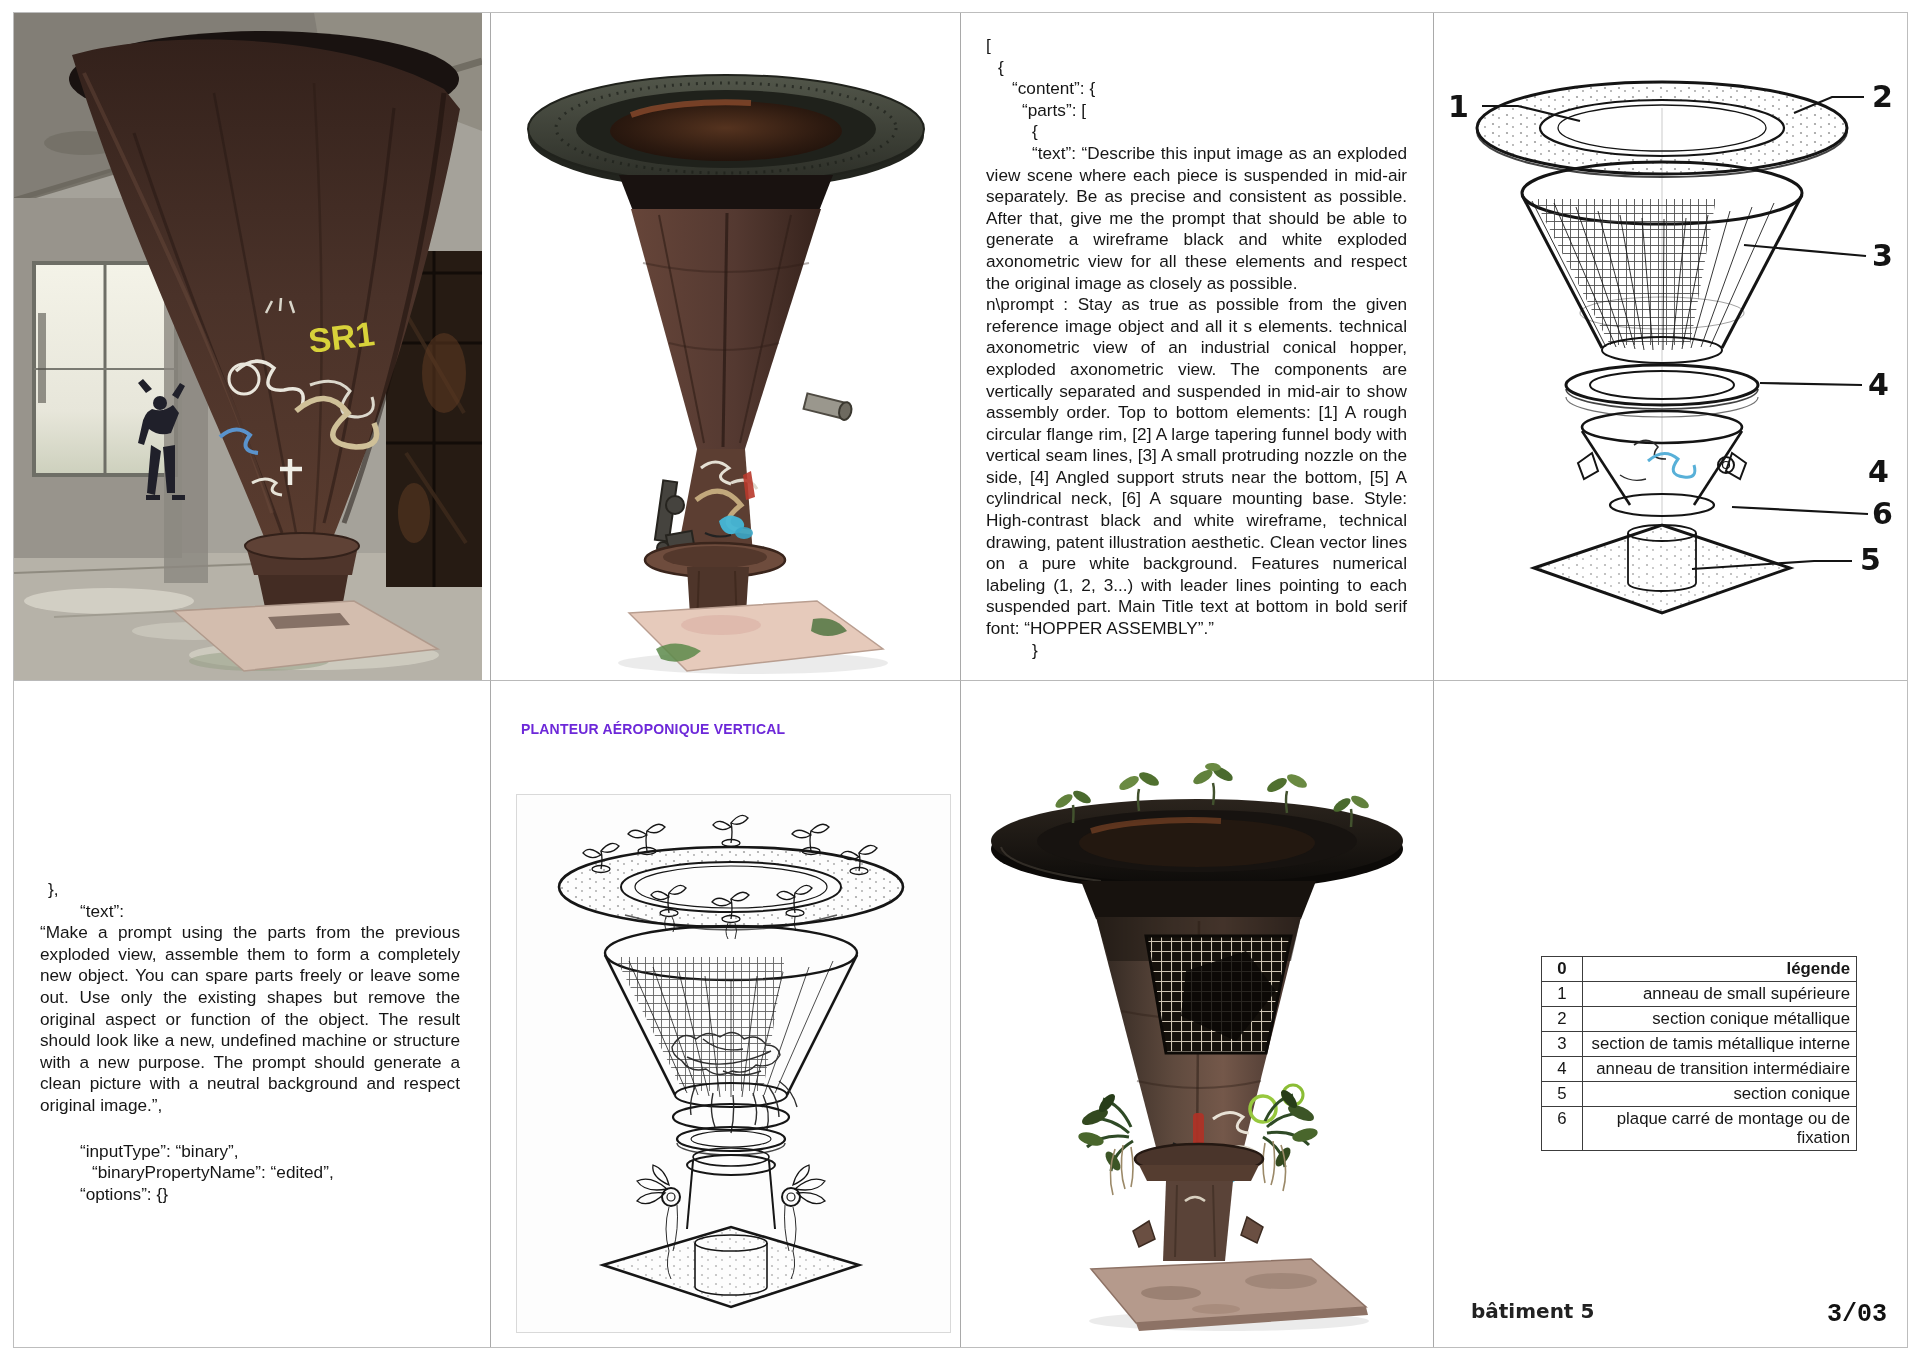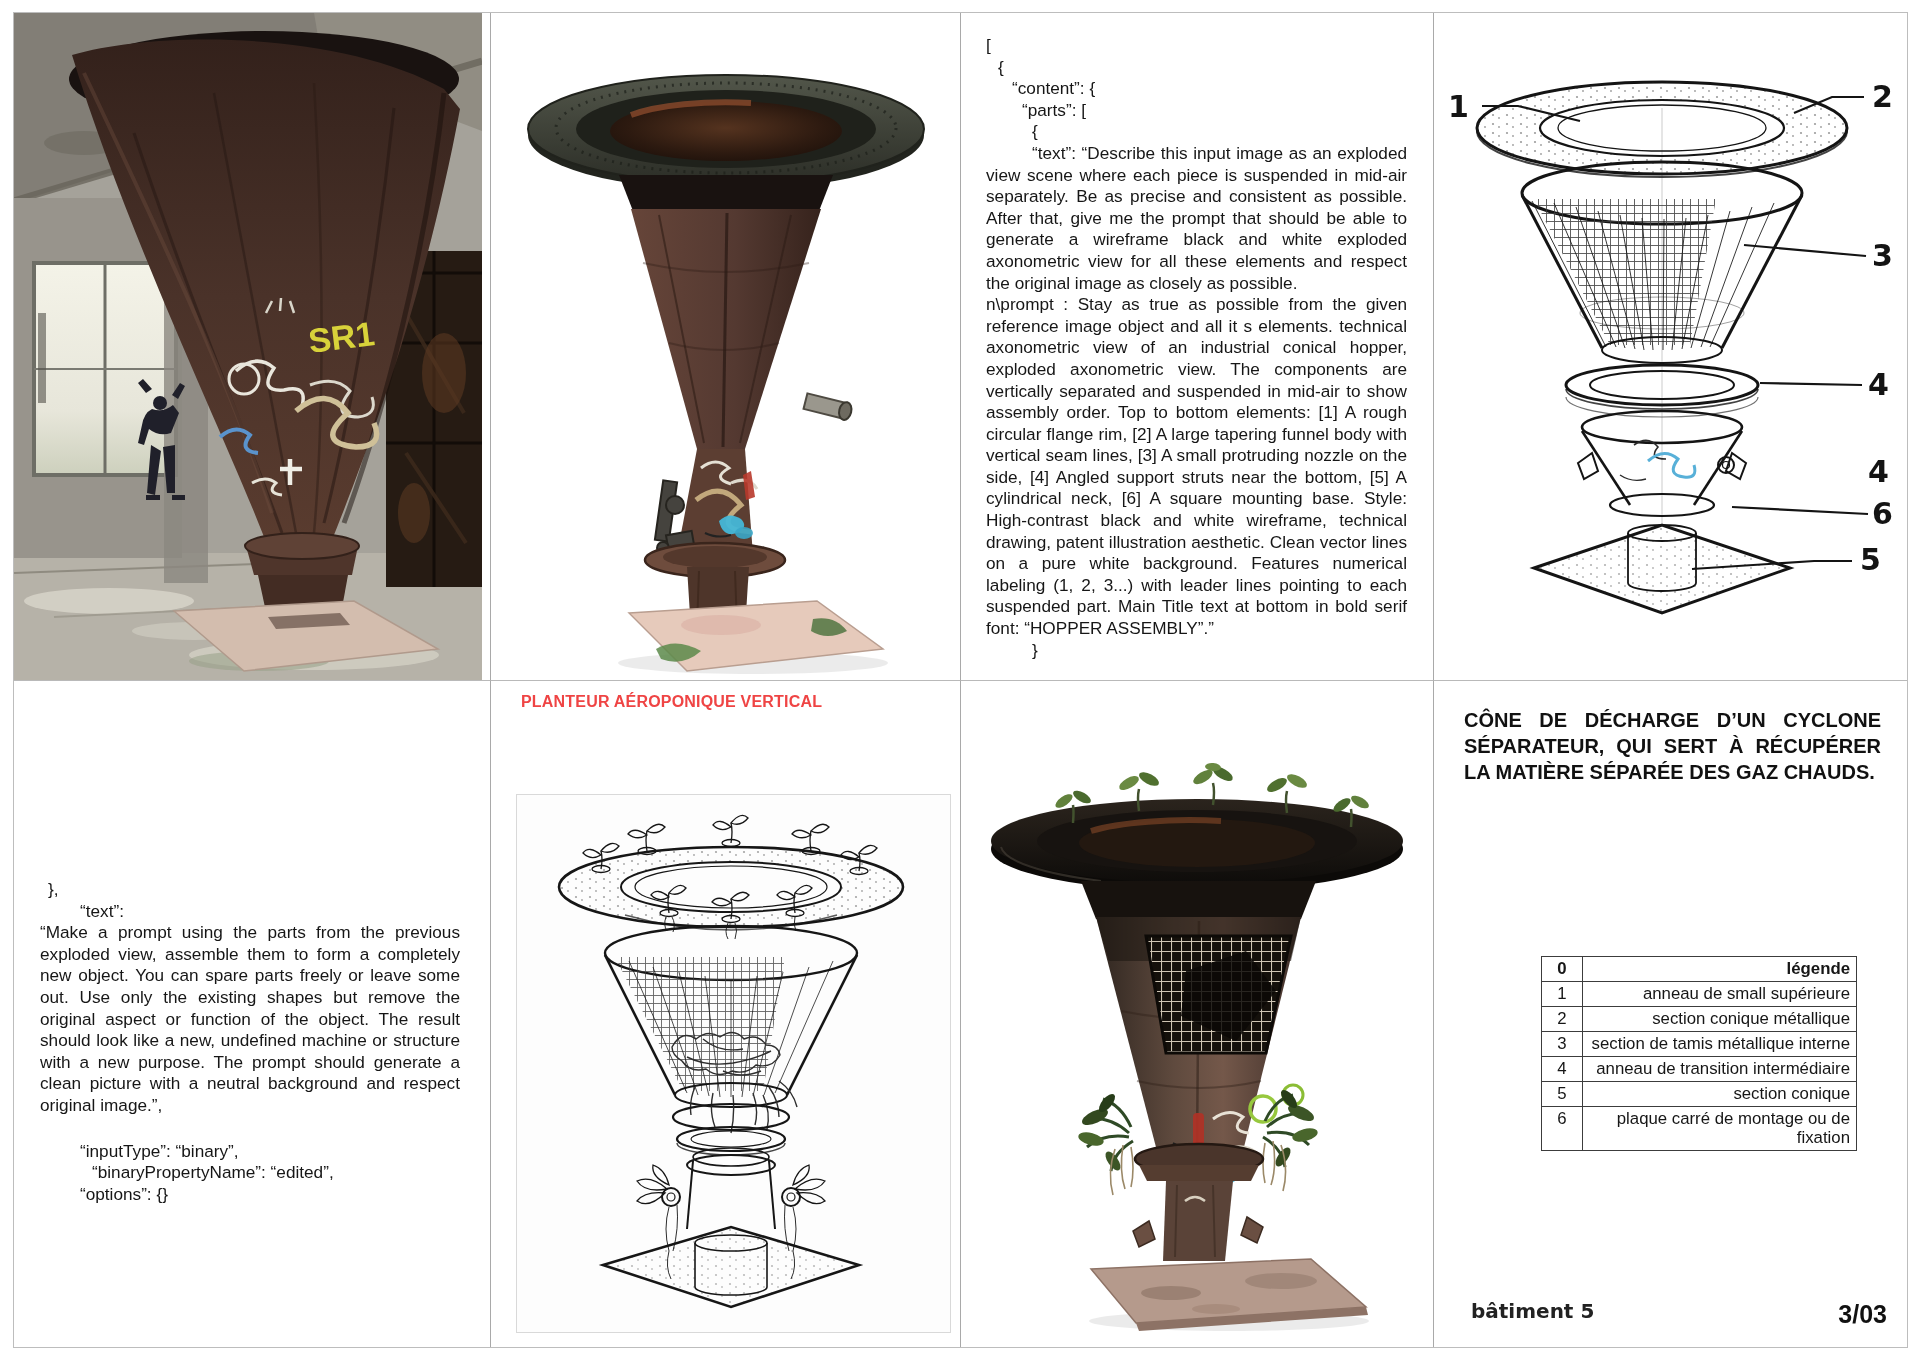--- a/index.html
+++ b/index.html
@@ -15,32 +15,32 @@
   .code-col{padding:22px 26px 0 25px;font-size:17.2px;line-height:21.6px;color:#161616;}
   .ln{white-space:pre;}
   .ind1{margin-left:12px;} .ind2{margin-left:26px;} .ind3{margin-left:36px;} .ind4{margin-left:46px;}
   .jt{margin:0;text-align:justify;text-align-last:left;}
   .p-first{text-indent:46px;}
 
   .assemble-col{padding:198px 30px 0 26px;font-size:17.2px;line-height:21.6px;color:#161616;}
   .assemble-col .props{margin-top:24px;}
 
   
-  .planteur-title{position:absolute;left:30px;top:12px;font-size:16px;font-weight:bold;letter-spacing:.2px;color:#ef4444;}
+  .planteur-title{position:absolute;left:30px;top:40px;font-size:14px;font-weight:bold;letter-spacing:.2px;color:#6d28d9;}
   .draw-box{position:absolute;left:25px;top:113px;width:433px;height:537px;border:1px solid #d9d9d9;background:#fdfdfd;}
 
   
   .cone-title{position:absolute;left:30px;top:26px;width:417px;font-size:20px;line-height:26px;font-weight:bold;text-align:justify;text-align-last:left;color:#111;}
   .legend-table{position:absolute;left:107px;top:275px;border-collapse:collapse;font-size:16.8px;line-height:19px;color:#161616;}
   .legend-table td,.legend-table th{border:1px solid #3c3c3c;padding:2px 6px 3px 7px;vertical-align:top;text-align:right;}
   .legend-table .num{width:36px;text-align:center;padding-left:2px;padding-right:2px;}
   .legend-table th{font-weight:bold;}
   .legend-table{border:1.5px solid #3c3c3c;width:316px;}
   .footer-left{position:absolute;left:37px;bottom:24px;font-family:"DejaVu Sans",sans-serif;font-size:20px;font-weight:bold;color:#222;}
-  .footer-right{position:absolute;right:20px;bottom:18px;font-family:Liberation Sans, sans-serif;font-size:25px;font-weight:bold;color:#111;}
+  .footer-right{position:absolute;right:20px;bottom:18px;font-family:Liberation Mono, monospace;font-size:25px;font-weight:bold;color:#111;}
 
   svg{display:block;}
   .callout{font-family:"DejaVu Sans",sans-serif;font-weight:800;font-size:30px;fill:#141414;}
 </style>
 </head>
 <body>
 
 <div class="grid">
 
   <div class="cell c0 r0 br bb">
@@ -584,21 +584,20 @@
         <polygon points="130,588 350,578 405,626 175,642" fill="#b59a8c" stroke="#8d7265" stroke-width="1.5"></polygon>
         <path d="M175,642 L405,626 L407,634 L178,650 Z" fill="#8d7265"></path>
         <ellipse cx="210" cy="612" rx="30" ry="7" fill="#7c6355" opacity="0.45"></ellipse>
         <ellipse cx="320" cy="600" rx="36" ry="8" fill="#7c6355" opacity="0.35"></ellipse>
         <ellipse cx="255" cy="628" rx="24" ry="5" fill="#9b7d6e" opacity="0.5"></ellipse>
       </g>
     </svg>
   </div>
 
   <div class="cell c3 r1">
-    <div class="cone-title">CÔNE DE DÉCHARGE D’UN CYCLONE SÉPARATEUR, QUI SERT À RÉCUPÉRER LA MATIÈRE SÉPARÉE DES GAZ CHAUDS.</div>
     <table class="legend-table">
       <thead>
         <tr>
           <th class="num">0</th>
           <th>légende</th>
         </tr>
       </thead>
       <tbody>
 
           <tr>

